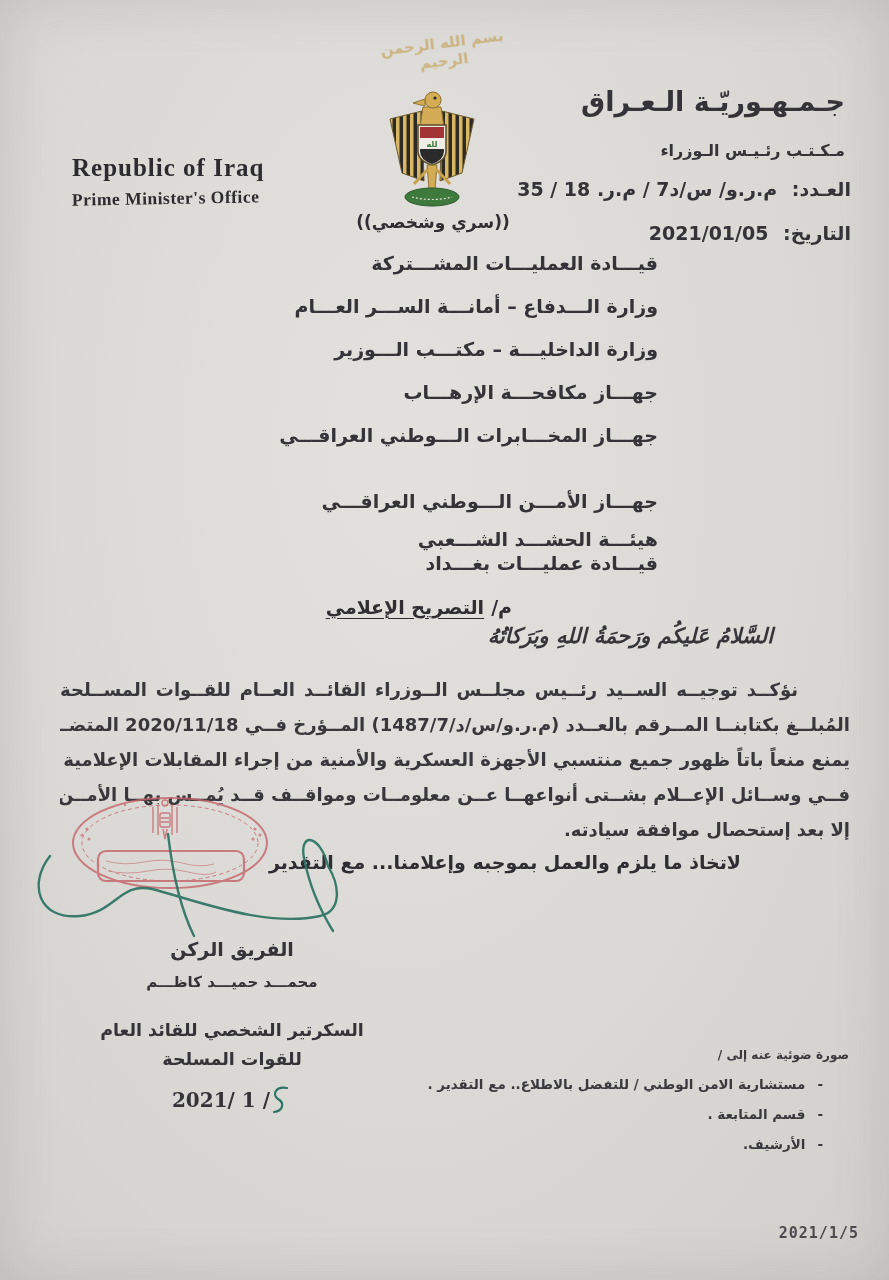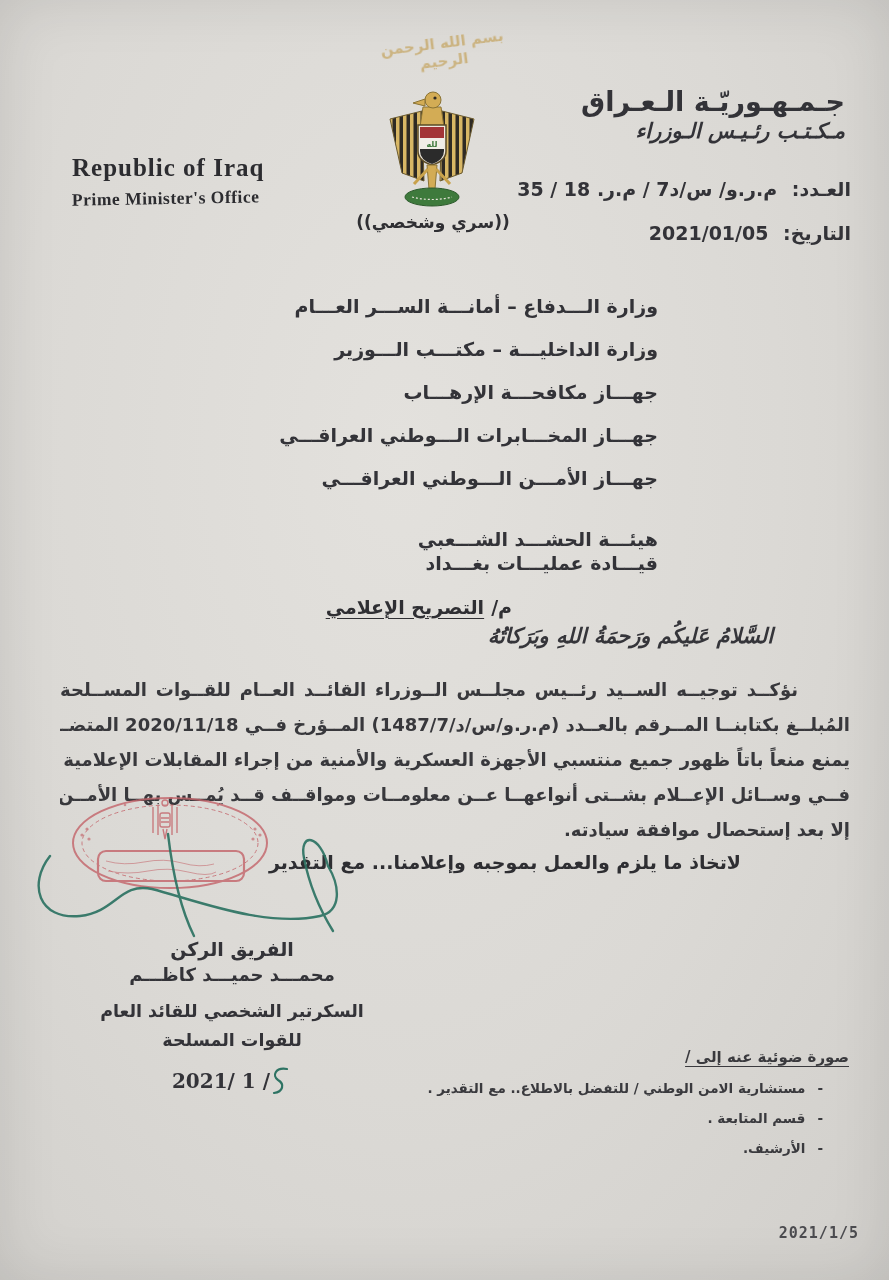--- a/index.html
+++ b/index.html
@@ -20,21 +20,21 @@
   .en-head .l2 { font-size:17.5px; font-weight:bold; margin-top:6px; letter-spacing:.5px; transform:rotate(-1deg); }
 
   
   .bismillah { left:358px; top:34px; width:170px; text-align:center;
     font-size:15px; font-weight:bold; color:#c3a159; opacity:.68;
     transform:rotate(-7deg); filter:blur(.4px); direction:rtl; }
 
   
   .ar-head { right:44px; top:86px; text-align:right; color:#333338; }
   .ar-head .l1 { font-size:27px; font-weight:bold; }
-  .ar-head .l2 { font-size:21px; font-weight:bold; margin-top:2px;font-style:italic; }
+  .ar-head .l2 { font-size:16px; font-weight:bold; margin-top:24px; }
 
   .ref-line { right:38px; text-align:right; font-size:19px; font-weight:bold; direction:rtl; color:#333338; white-space:nowrap; }
   .ref-line .val { margin-right:8px; }
 
   .classification { left:338px; top:212px; width:190px; text-align:center;
     font-size:17px; font-weight:bold; color:#2f2f33; direction:rtl; }
 
   .recipient { right:231px; text-align:right; direction:rtl; white-space:nowrap;
     font-size:19px; font-weight:bold; color:#333338; }
 
@@ -53,28 +53,28 @@
 
   .instruction { right:148px; top:851px; font-size:19px; font-weight:bold;
     direction:rtl; color:#2e2e32; white-space:nowrap; z-index:2; }
 
   .stamp { left:70px; top:795px; width:204px; height:98px; z-index:3; opacity:.82; }
   .signature { left:20px; top:826px; width:345px; height:118px; z-index:4; }
 
   .signoff { left:82px; top:938px; width:300px; text-align:center; direction:rtl;
     font-weight:bold; color:#333338; }
   .signoff .rank { font-size:19px; }
-  .signoff .name { font-size:18px; margin-top:4px; }
-  .signoff .t1 { font-size:17.5px; margin-top:16px; }
+  .signoff .name { font-size:15px; margin-top:13px; }
+  .signoff .t1 { font-size:17.5px; margin-top:29px; }
   .signoff .t2 { font-size:17.5px; margin-top:9px; }
   .signoff .date-row { margin-top:16px; display:flex; direction:ltr; justify-content:center;
     align-items:center; font-size:20px; font-family:"DejaVu Serif", serif; }
 
   .cc { right:40px; top:1048px; text-align:right; direction:rtl; color:#3a3a3e; }
-  .cc .head { font-size:15px; font-weight:bold; text-decoration:underline; text-underline-offset:4px; }
+  .cc .head { font-size:12px; font-weight:bold; text-underline-offset:4px; }
   .cc .item { margin-top:14px; margin-right:26px; font-size:13.5px; font-weight:bold;
     display:flex; gap:12px; justify-content:flex-start; }
   .cc .dash { font-weight:bold; }
 
   .scan-date { right:30px; top:1224px; font-family:"DejaVu Sans Mono", monospace;
     font-size:15px; font-weight:bold; letter-spacing:1px; color:#4b4b4f; }
 </style>
 </head>
 <body>
 
@@ -128,25 +128,26 @@
 
   <div class="abs ref-line" style="top:178px;">
     <span>العـدد:</span>
     <span class="val">م.ر.و/ س/د7 / م.ر. 18 / 35</span>
   </div>
   <div class="abs ref-line" style="top:222px;">
     <span>التاريخ:</span>
     <span class="val">2021/01/05</span>
   </div>
 
+  <div class="abs recipient" style="top:252px;">قيـــادة العمليـــات المشـــتركة</div>
   <div class="abs recipient" style="top:295px;">وزارة الـــدفاع – أمانـــة الســـر العـــام</div>
   <div class="abs recipient" style="top:338px;">وزارة الداخليـــة – مكتـــب الـــوزير</div>
   <div class="abs recipient" style="top:381px;">جهـــاز مكافحـــة الإرهـــاب</div>
   <div class="abs recipient" style="top:424px;">جهـــاز المخـــابرات الـــوطني العراقـــي</div>
-  <div class="abs recipient" style="top:467px;">جهـــاز الأمـــن الـــوطني العراقـــي</div>
+  <div class="abs recipient" style="top:490px;">جهـــاز الأمـــن الـــوطني العراقـــي</div>
   <div class="abs recipient" style="top:528px;">هيئـــة الحشـــد الشـــعبي</div>
   <div class="abs recipient" style="top:552px;">قيـــادة عمليـــات بغـــداد</div>
 
   <div class="abs subject">
     <span>م/</span>
     <span class="u">التصريح الإعلامي</span>
   </div>
 
   <div class="abs greeting">السَّلامُ عَليكُم ورَحمَةُ اللهِ وبَرَكاتُهُ</div>
 

